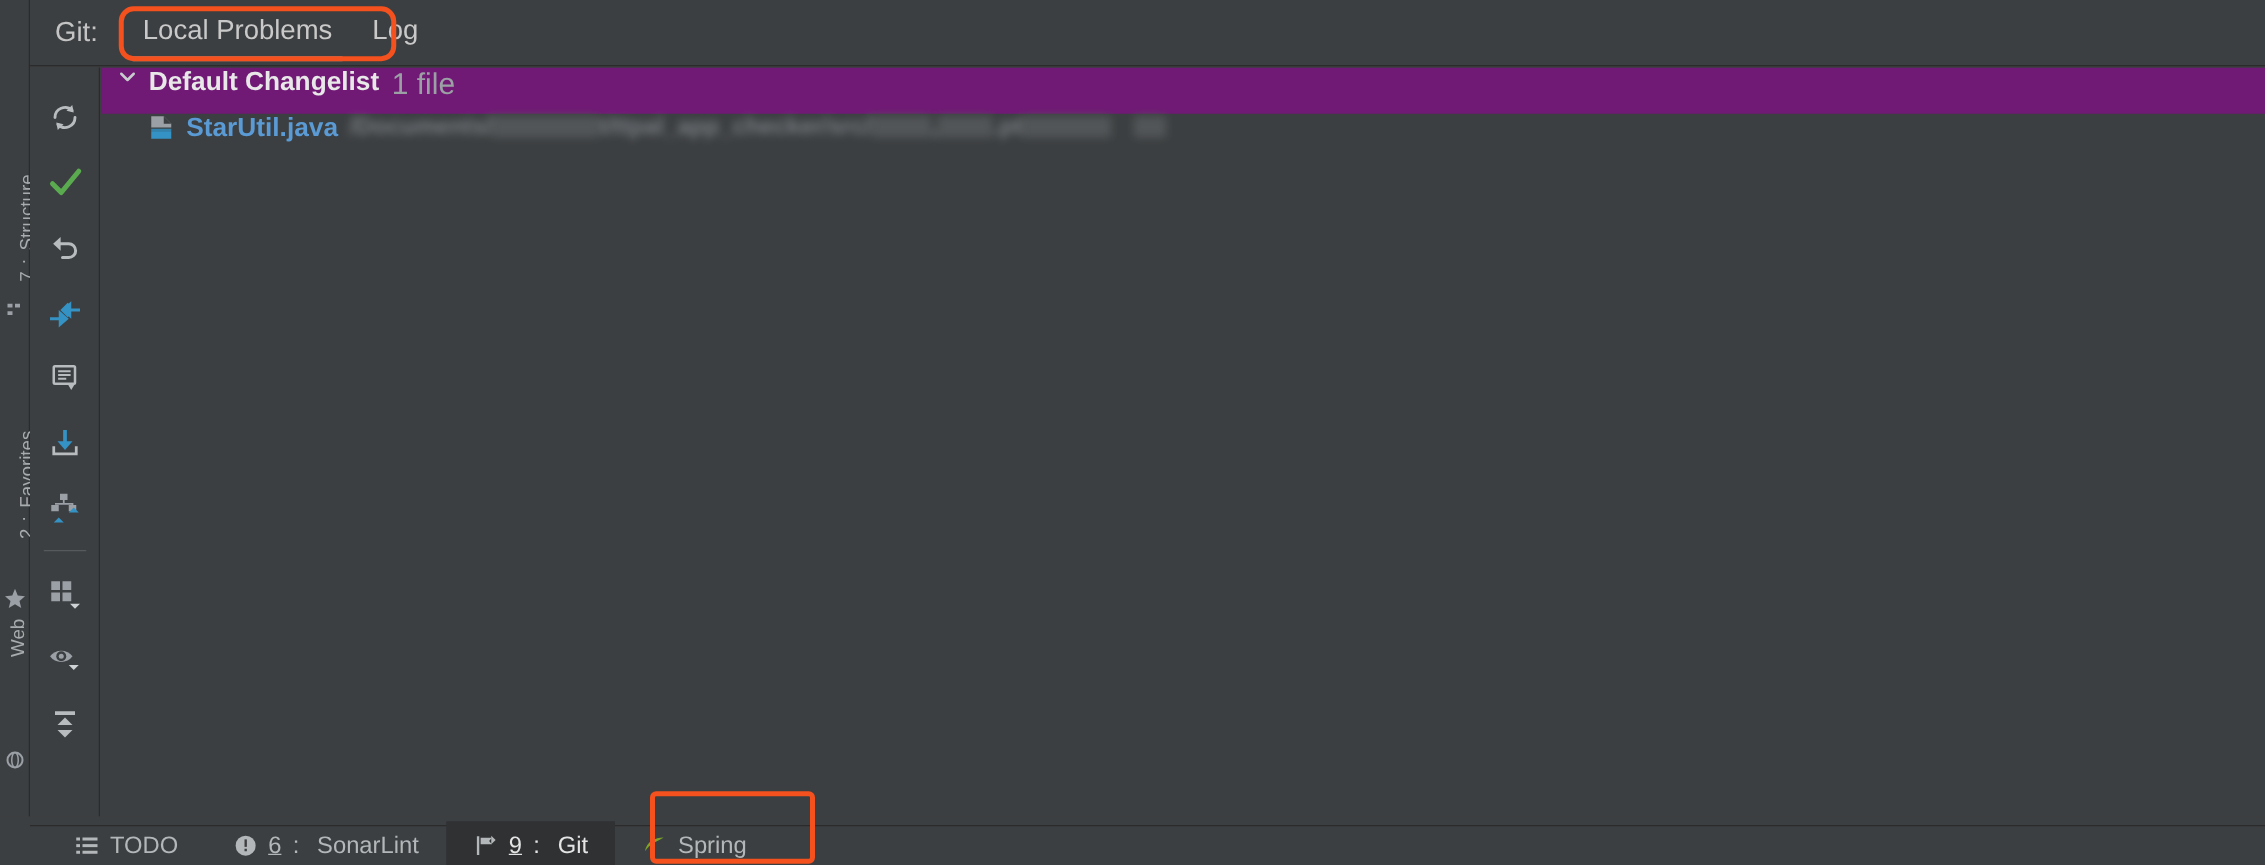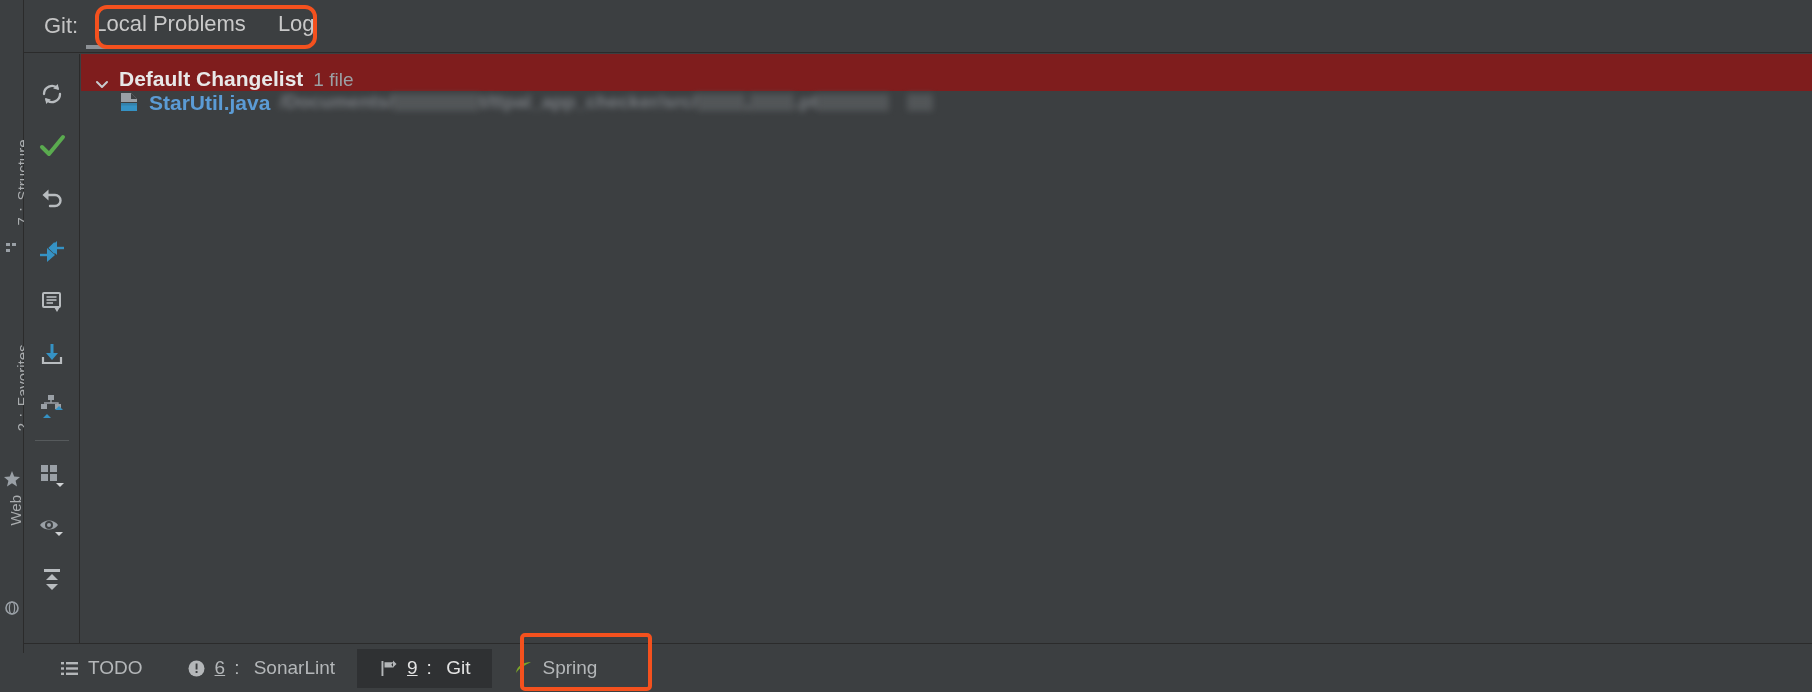--- a/index.html
+++ b/index.html
@@ -25,21 +25,21 @@
   }
   .vlabel .num { text-decoration:underline; }
   .rail-icon { position:absolute; left:4px; width:16px; height:16px; }
 
   
   .topbar {
     position:absolute; left:24px; top:0; right:0; height:53px;
     background:#3c3f41; border-bottom:1px solid #2b2b2b;
     display:flex; align-items:center; padding-left:20px; gap:0px;
   }
-  .git-label { font-size:22px; color:#c4c4c4; }
+  .git-label { font-size:22px; color:#c4c4c4; margin-right:20px; }
   .tab {
     font-size:22px; color:#c9c9c9; padding:6px 16px 10px 16px;
     position:relative; cursor:pointer; white-space:nowrap;
   }
   .tab.active::after {
     content:""; position:absolute; left:8px; right:8px; bottom:-2px;
     height:4px; background:#8d9196;
   }
   
   .annot-box {
@@ -59,45 +59,45 @@
   }
   .tbtn svg { display:block; }
   .tsep { width:34px; height:1px; background:#565a5c; margin:8px 0; }
 
   
   .tree {
     position:absolute; left:81px; top:54px; right:0; bottom:39px;
     background:#3c3f41; overflow:hidden;
   }
   .row-changelist {
-    height:37px; background:#7f1d1d; display:flex; align-items:flex-end;
+    height:37px; background:#701a75; display:flex; align-items:flex-start;
     padding-left:14px; gap:10px; cursor:pointer;
   }
   .chev { width:14px; height:14px; flex:none; }
   .cl-name { font-size:21px; font-weight:bold; color:#e8e8e8; }
-  .cl-count { font-size:19px; color:#9ba0a4; }
+  .cl-count { font-size:24px; color:#9ba0a4; }
   .row-file {
     height:38px; display:flex; align-items:flex-start; padding-left:37px; gap:9px;
     cursor:pointer;
     font-weight:bold;
   }
   .file-name { font-size:21px; color:#5b9bd5; white-space:nowrap; }
   .file-path {
     font-size:19px; color:#7a7f84; white-space:nowrap; position:relative;
     filter: blur(3.2px) contrast(0.82);
     opacity:.95;
   }
   .redact {
     display:inline-block; background:#4a4e51; border-radius:1px;
     vertical-align:middle; height:17px;
   }
 
   
   .statusbar {
-    position:absolute; left:24px; bottom:0; right:0; height:49px;
+    position:absolute; left:24px; bottom:0; right:0; height:32px;
     background:#3c3f41; border-top:1px solid #2b2b2b;
     display:flex; align-items:center; padding-left:14px;
   }
   .sitem {
     display:flex; align-items:center; gap:9px; padding:0 22px; height:39px;
     font-size:19px; color:#b4b7b9; cursor:pointer; white-space:nowrap;
   }
   .sitem.active { background:#2f3133; color:#e4e4e4; }
   .sitem .u { text-decoration:underline; }
   .sicon { width:19px; height:19px; flex:none; display:block; }

